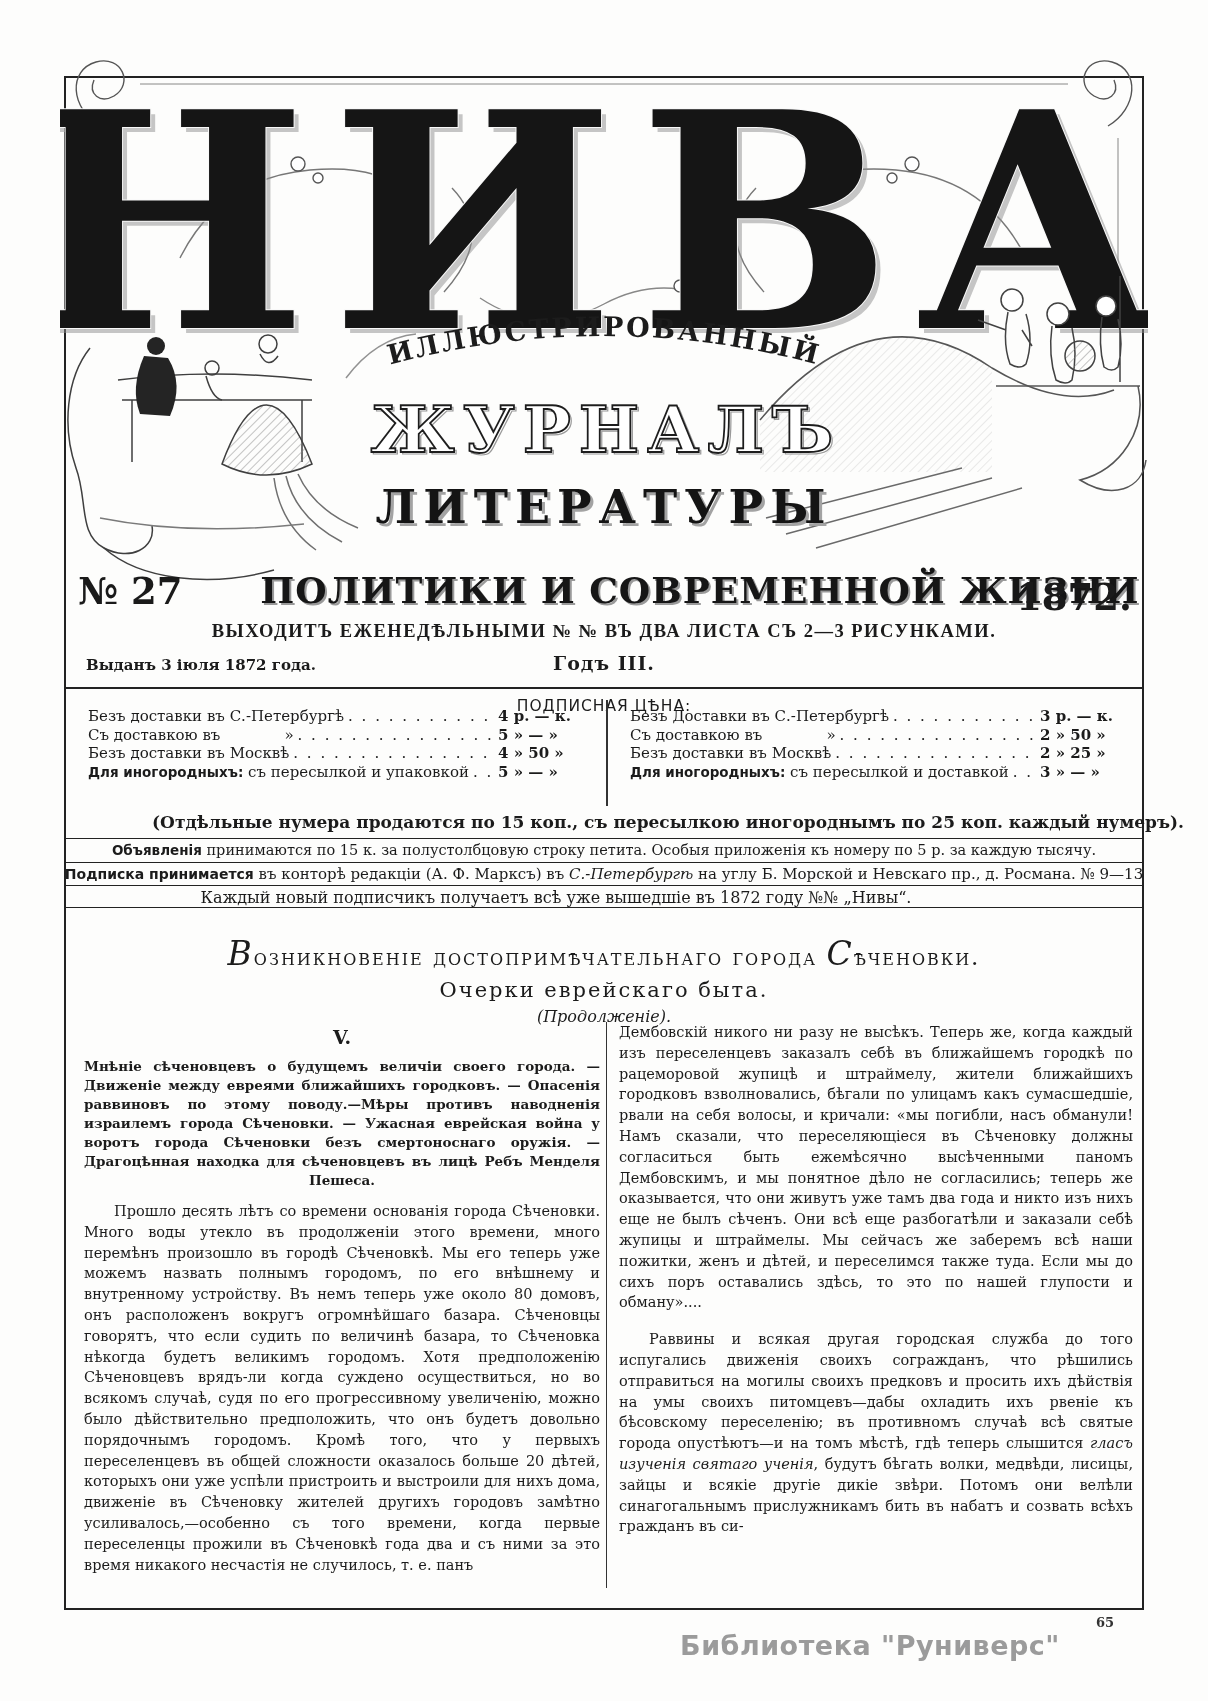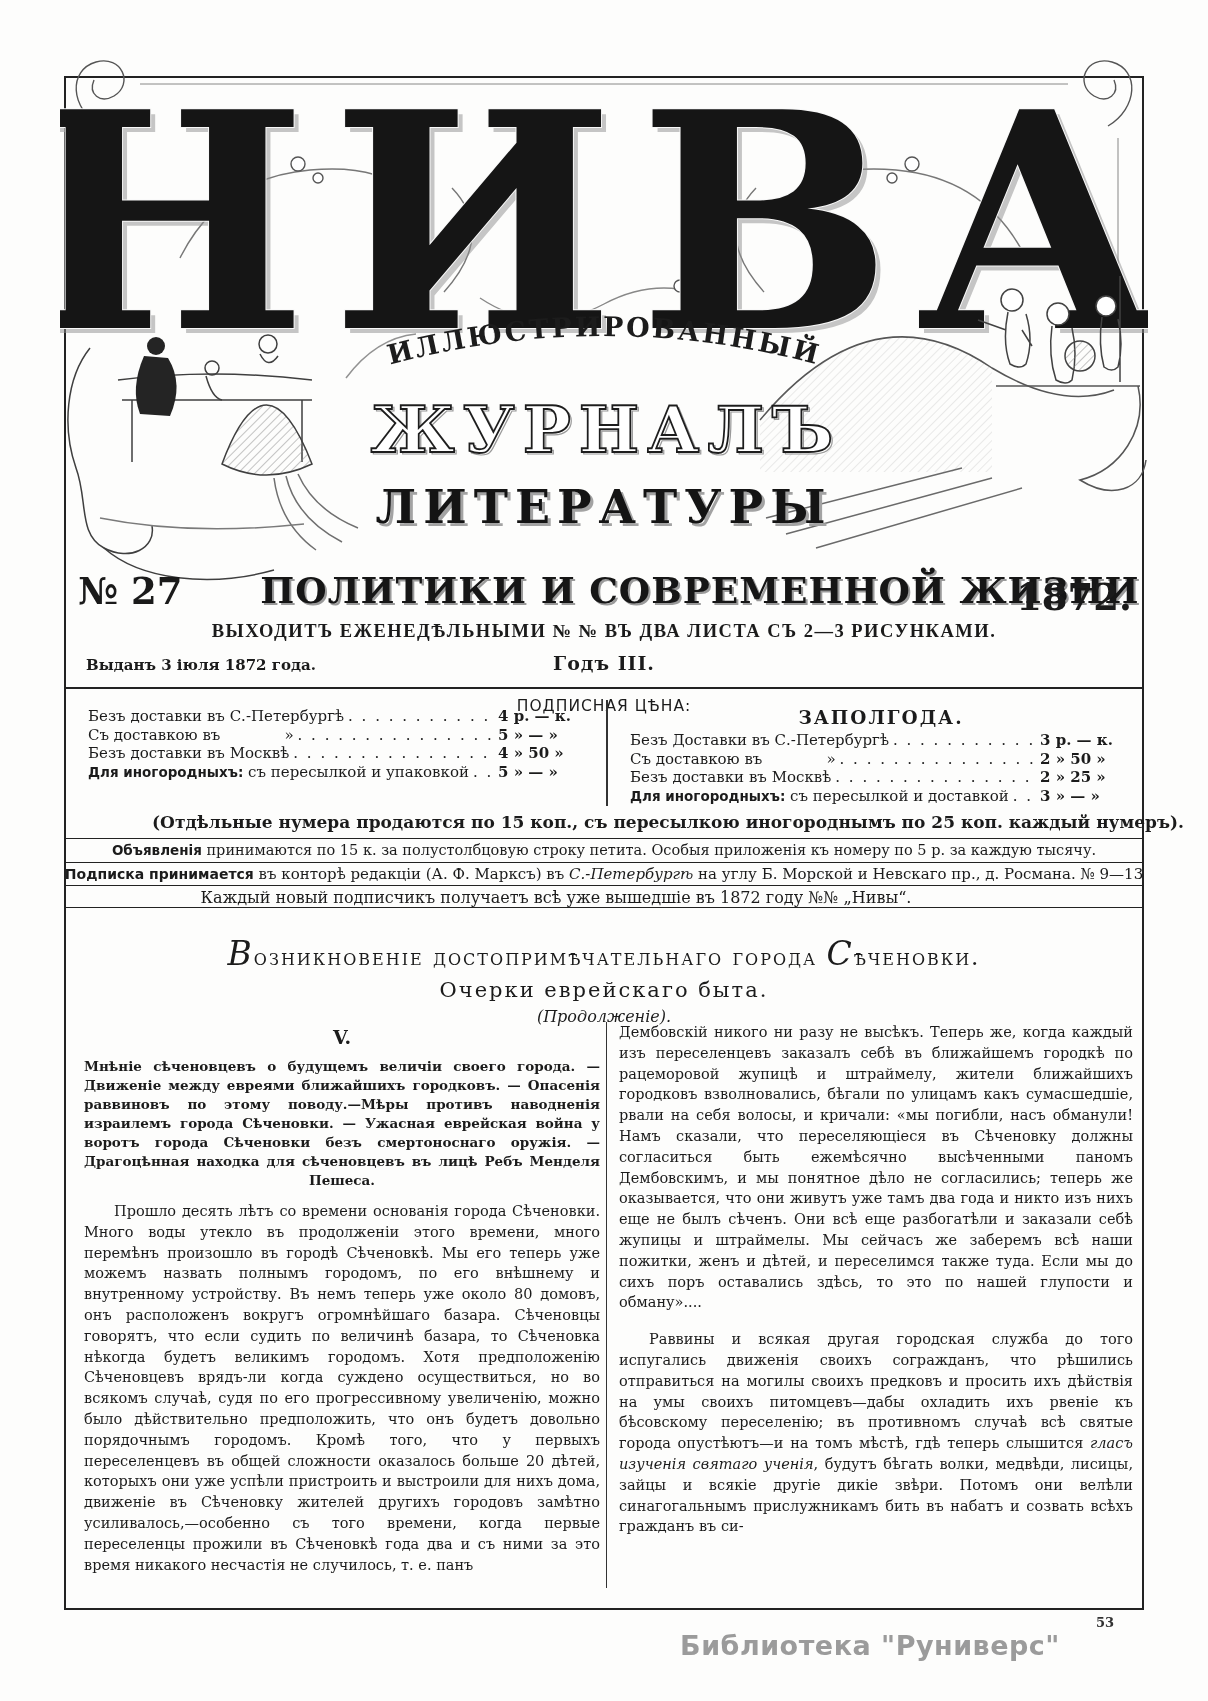--- a/index.html
+++ b/index.html
@@ -189,21 +189,20 @@
       </div>
       <div class="price-row">
         <span class="plabel"><b>Для иногородныхъ:</b> съ пересылкой и упаковкой</span>
         <span class="dots"> .  .  .  .  .  .  .  .  .  .  .  .  .  .  .  .  .  .  .  .  .  .  .  .  .  .  .  .  .  . </span>
         <span class="pprice">5 » — »</span>
       </div>
     </div>
 </div>
 <div class="price-divider"></div>
 <div class="price-col half">
-  <div class="price-title">ЗАПОЛГОДА.</div>
   <div>
       <div class="price-row">
         <span class="plabel">Безъ Доставки въ С.-Петербургѣ</span>
         <span class="dots"> .  .  .  .  .  .  .  .  .  .  .  .  .  .  .  .  .  .  .  .  .  .  .  .  .  .  .  .  .  . </span>
         <span class="pprice">3 р. — к.</span>
       </div>
       <div class="price-row">
         <span class="plabel">Съ доставкою въ<span class="ditto">»</span></span>
         <span class="dots"> .  .  .  .  .  .  .  .  .  .  .  .  .  .  .  .  .  .  .  .  .  .  .  .  .  .  .  .  .  . </span>
         <span class="pprice">2 » 50 »</span>
@@ -245,14 +244,14 @@
     </div>
 </div>
 <div class="col-divider"></div>
 <div class="col-right">
   <div>
       <p class="body-p"><span>Дембовскій никого ни разу не высѣкъ. Теперь же, когда каждый изъ переселенцевъ заказалъ себѣ въ ближайшемъ городкѣ по рацеморовой жупицѣ и штраймелу, жители ближайшихъ городковъ взволновались, бѣгали по улицамъ какъ сумасшедшіе, рвали на себя волосы, и кричали: «мы погибли, насъ обманули! Намъ сказали, что переселяющіеся въ Сѣченовку должны согласиться быть ежемѣсячно высѣченными паномъ Дембовскимъ, и мы понятное дѣло не согласились; теперь же оказывается, что они живутъ уже тамъ два года и никто изъ нихъ еще не былъ сѣченъ. Они всѣ еще разбогатѣли и заказали себѣ жупицы и штраймелы. Мы сейчасъ же заберемъ всѣ наши пожитки, женъ и дѣтей, и переселимся также туда. Если мы до сихъ поръ оставались здѣсь, то это по нашей глупости и обману»....</span></p>
       <p class="body-p indent"><span>Раввины и всякая другая городская служба до того испугались движенія своихъ согражданъ, что рѣшились отправиться на могилы своихъ предковъ и просить ихъ дѣйствія на умы своихъ питомцевъ—дабы охладить ихъ рвеніе къ бѣсовскому переселенію; въ противномъ случаѣ всѣ святые города опустѣютъ—и на томъ мѣстѣ, гдѣ теперь слышится </span><span class="it">гласъ изученія святаго ученія</span><span>, будутъ бѣгать волки, медвѣди, лисицы, зайцы и всякіе другіе дикіе звѣри. Потомъ они велѣли синагогальнымъ прислужникамъ бить въ набатъ и созвать всѣхъ гражданъ въ си-</span></p>
     </div>
 </div>
 
-<div class="page-num">53</div>
+<div class="page-num">65</div>
 <div class="watermark">Библиотека "Руниверс"</div>
 
 </body></html>

